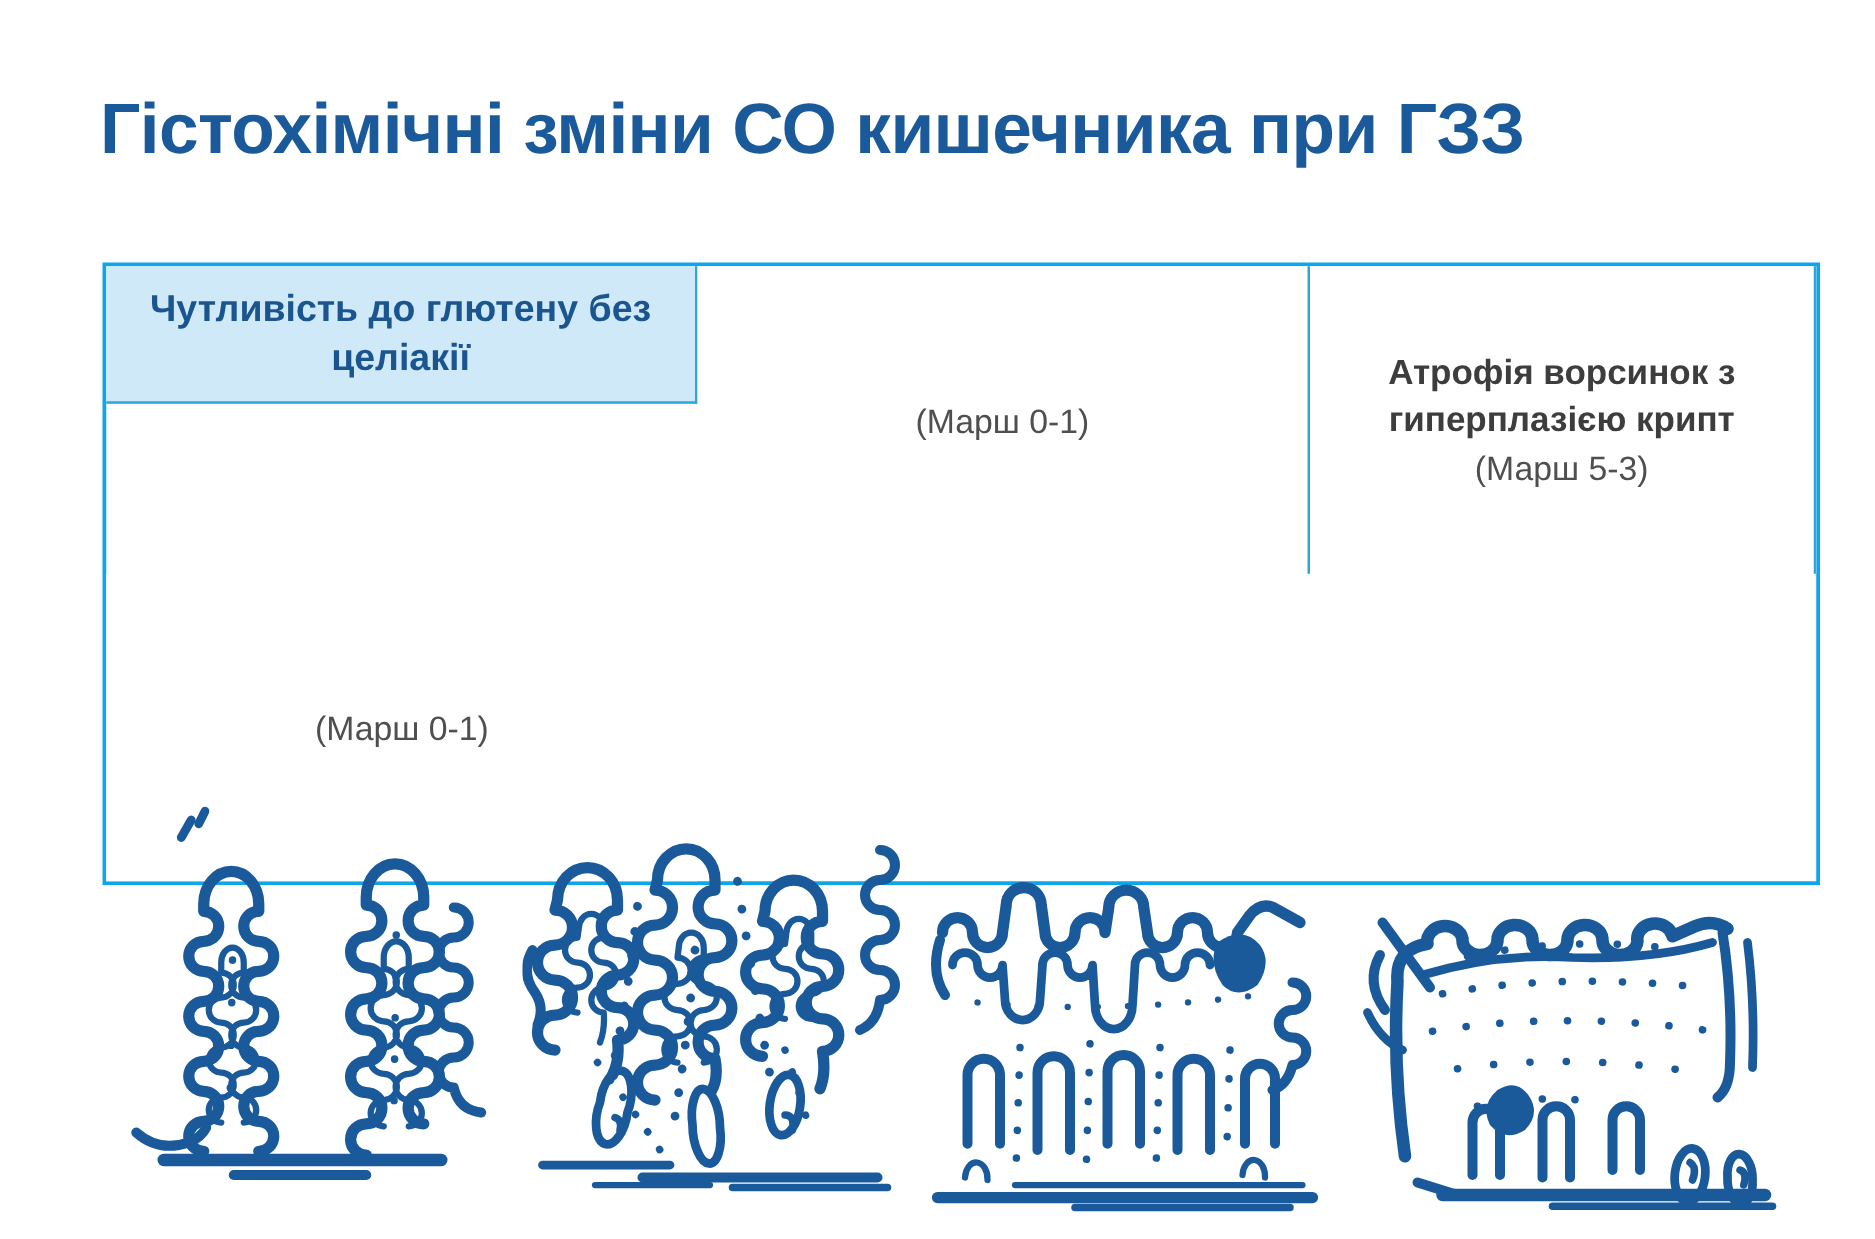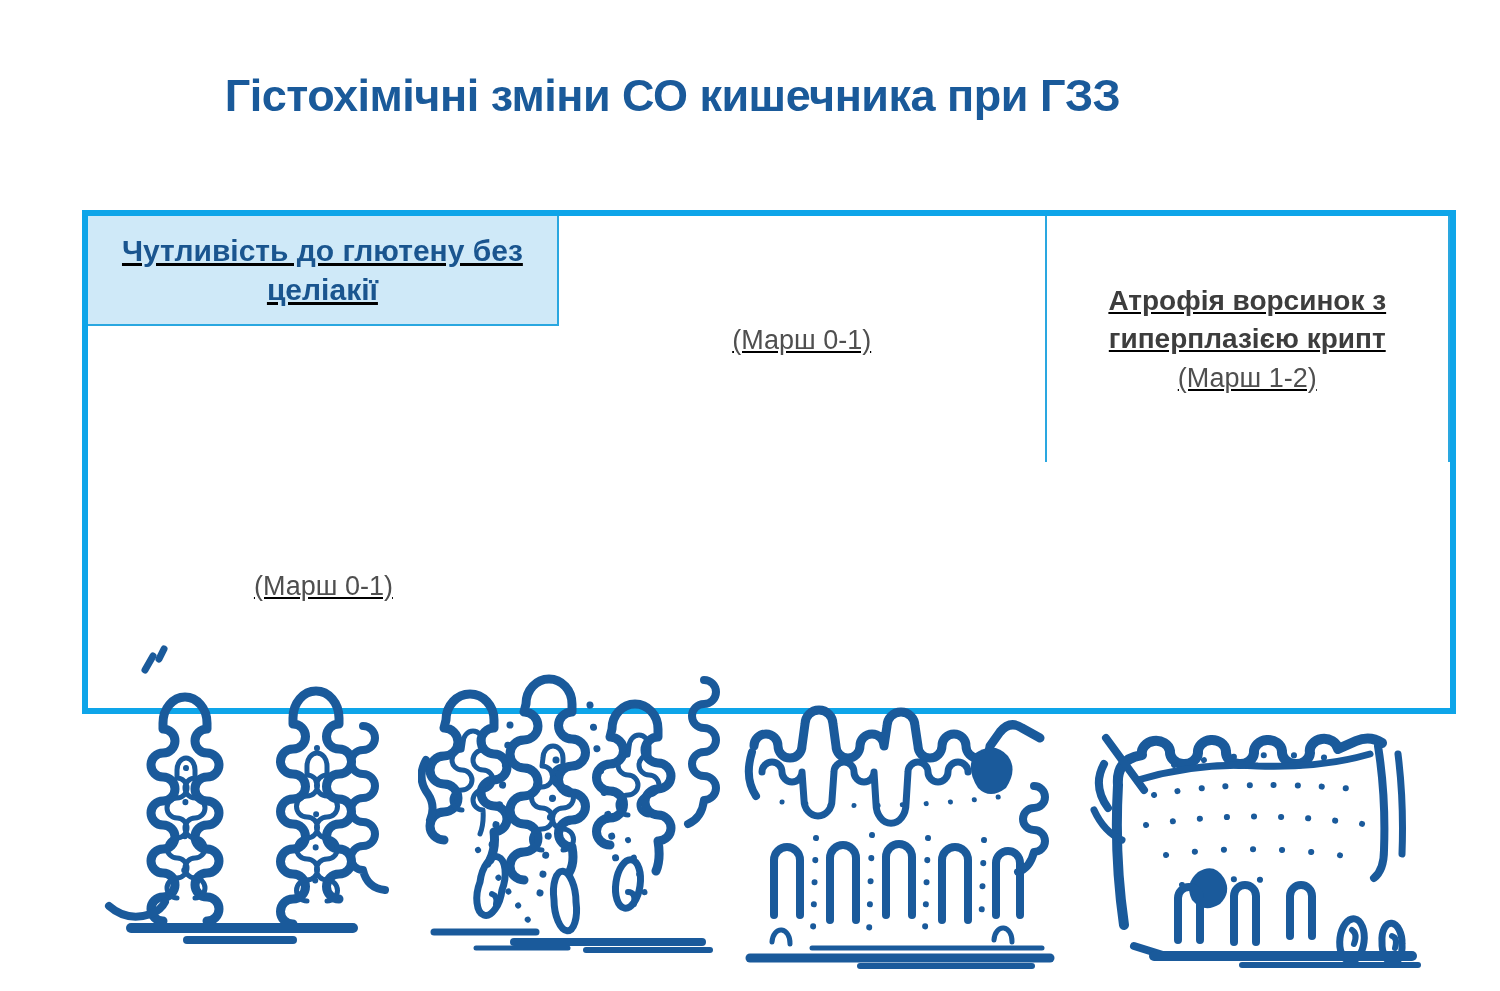--- a/index.html
+++ b/index.html
@@ -6,42 +6,40 @@
   body{
     width:1500px;height:991px;background:#ffffff;
     font-family:"Liberation Sans", sans-serif;
     position:relative;overflow:hidden;
   }
   .slide{position:absolute;inset:0;}
 
   
   .title{
     position:absolute;left:80px;top:70px;width:1185px;
-    text-align:center;
-    font-size:45px;font-weight:bold;letter-spacing:-0.5px;
+    font-size:57px;font-weight:bold;letter-spacing:-0.5px;
     color:#1a5a9a;
   }
 
   
   .logo{position:absolute;left:1283px;top:56px;width:164px;}
   .logo-rule{height:4px;background:#d31f3c;margin:2px 0 3px 0;border-radius:2px;}
   .logo-tagline{
     font-size:10.5px;font-weight:bold;letter-spacing:1.6px;
     color:#1e4b9f;white-space:nowrap;
   }
   .logo-text{font-family:"DejaVu Sans", sans-serif;font-weight:bold;font-style:italic;fill:#1e4b9f;}
 
   
   .table{
     position:absolute;left:82px;top:210px;width:1374px;
-    border:6px solid #0ea5e9;
+    border:3px solid #0ea5e9;
     display:grid;
     grid-template-columns:475fr 492fr 407fr;
     box-sizing:border-box;
-    text-decoration:underline;
   }
   .cell{box-sizing:border-box;}
   .cell.c1,.cell.c2{border-right:2px solid #2aa7e0;}
   .thead{
     background:#cfe9f8;height:110px;border-bottom:2px solid #2aa7e0;
     display:flex;align-items:center;justify-content:center;
     text-align:center;
     font-size:30px;font-weight:bold;color:#1a558f;line-height:1.3;
     padding:0 28px;
   }
@@ -79,21 +77,21 @@
 
 
   <div class="table">
     <div class="cell thead c1">Чутливість до глютену без целіакії</div>
 
     <div class="cell tbody c1">
       <div class="note">(Марш 0-1)</div>
     </div>
     <div class="cell tbody c2">
       <div class="main">Атрофія ворсинок з гиперплазією крипт</div>
-      <div class="note">(Марш 1-2)</div>
+      <div class="note">(Марш 5-3)</div>
     </div>
     <div class="cell tbody c3">
       <div class="note">(Марш 0-1)</div>
     </div>
   </div>
 
   <div class="artboard">
 
     <svg class="art art1" width="315" height="330" viewBox="0 0 315 330">
       <path class="ink" stroke-width="9" d="M68,295 a12,12 0 0 1 0,-24 a12,12 0 0 0 0,-24 a12,12 0 0 1 0,-24 a12,12 0 0 0 0,-24 a12,12 0 0 1 0,-24 a12,12 0 0 0 0,-24 a12,12 0 0 1 0,-24 a12,12 0 0 0 0,-24 l0,-6 a22,26 0 0 1 44,0 l0,6 a12,12 0 0 0 0,24 a12,12 0 0 1 0,24 a12,12 0 0 0 0,24 a12,12 0 0 1 0,24 a12,12 0 0 0 0,24 a12,12 0 0 1 0,24 a12,12 0 0 0 0,24 a12,12 0 0 1 0,24"></path>

